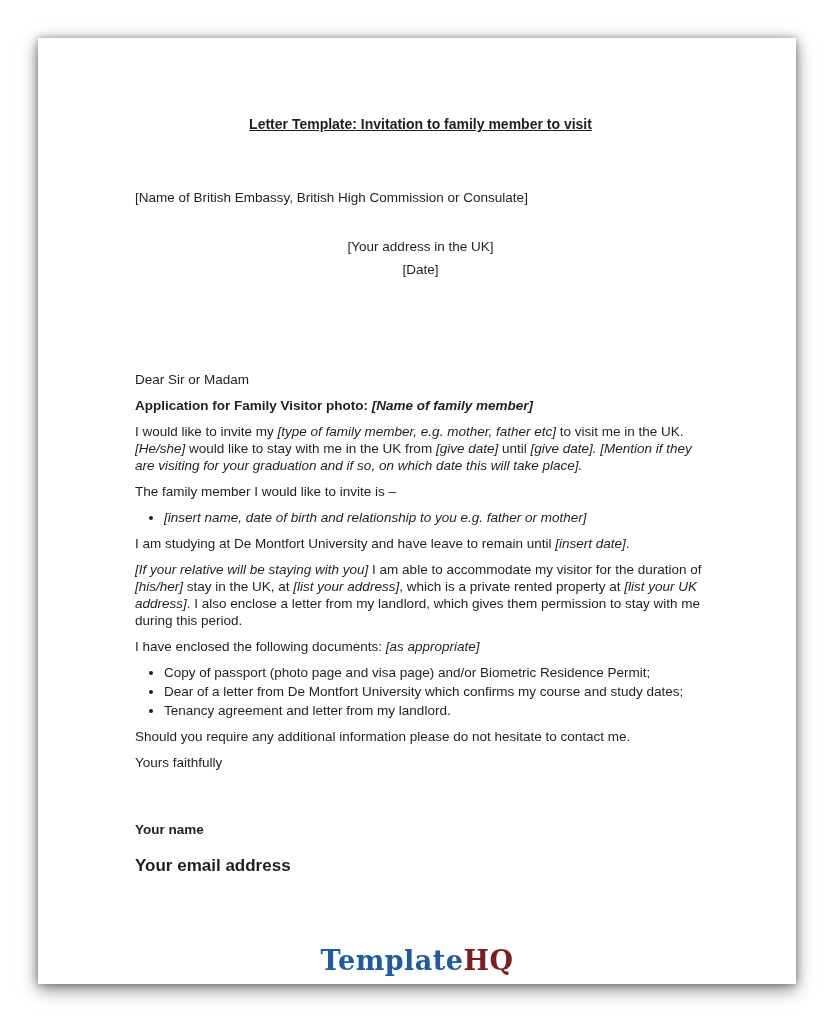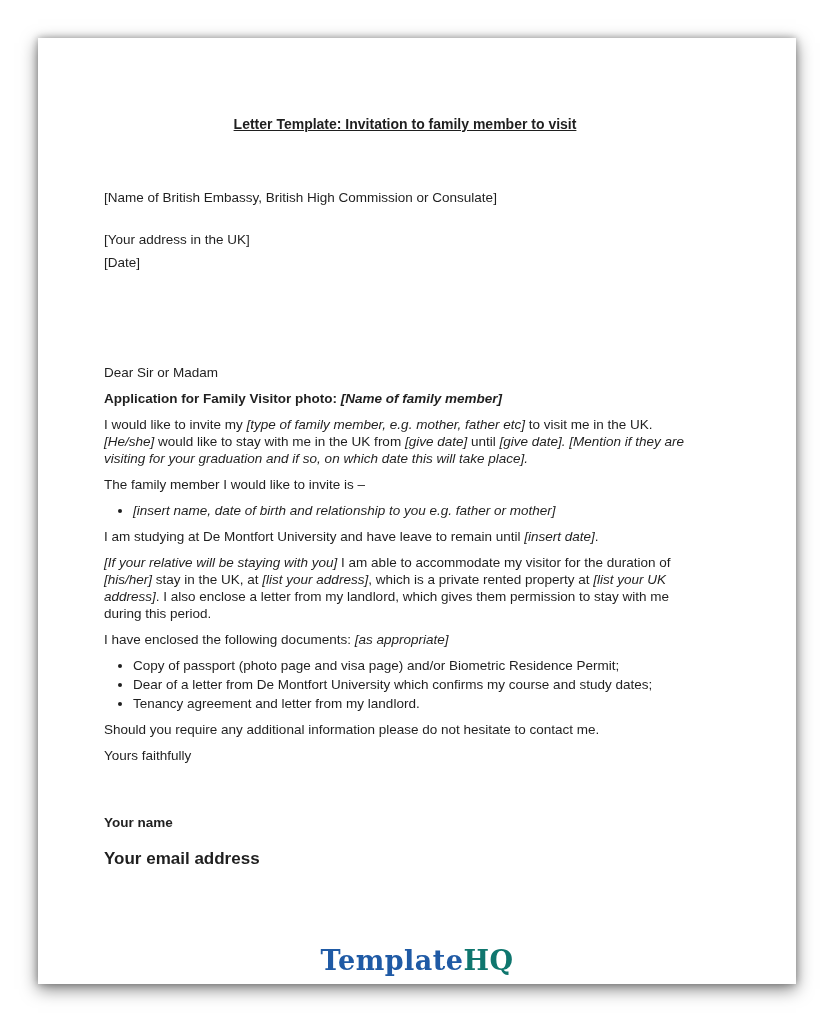--- a/index.html
+++ b/index.html
@@ -19,38 +19,38 @@
   }
   .sheet {
     position: absolute;
     left: 38px;
     top: 38px;
     width: 758px;
     height: 946px;
     background: #ffffff;
     box-shadow: 0 5px 16px rgba(0,0,0,0.50), 0 0 7px rgba(0,0,0,0.30);
     box-sizing: border-box;
-    padding: 78px 90px 0 66px;
+    padding: 78px 90px 0 97px;
     color: #1f1f1f;
   }
   .doc-title {
     text-align: center;
     font-weight: bold;
     font-size: 14px;
     text-decoration: underline;
     margin: 0 0 0 0;
   }
   .recipient-line {
     font-size: 13.5px;
     margin-top: 58px;
   }
   .right-block {
-    text-align: left;
+    text-align: center;
     font-size: 13.5px;
-    margin-top: 27px;
+    margin-top: 34px;
   }
   .right-block .line + .line {
     margin-top: 8px;
   }
   .letter-body {
     font-size: 13.5px;
     line-height: 17px;
     margin-top: 94px;
   }
   .letter-body p {
@@ -139,17 +139,17 @@
 
       <p>Should you require any additional information please do not hesitate to contact me.</p>
 
       <p class="closing">Yours faithfully</p>
 
       <div class="signature-name">Your name</div>
       <div class="signature-email">Your email address</div>
     </div>
 
     <div class="logo">
-      <span class="part1" style="color: rgb(31, 90, 165);">Template</span><span class="part2" style="color: #0f766e;">HQ</span>
+      <span class="part1" style="color: rgb(31, 90, 165);">Template</span><span class="part2" style="color: #7f1d1d;">HQ</span>
     </div>
 
   </div>
 </div>
 
 </body></html>

